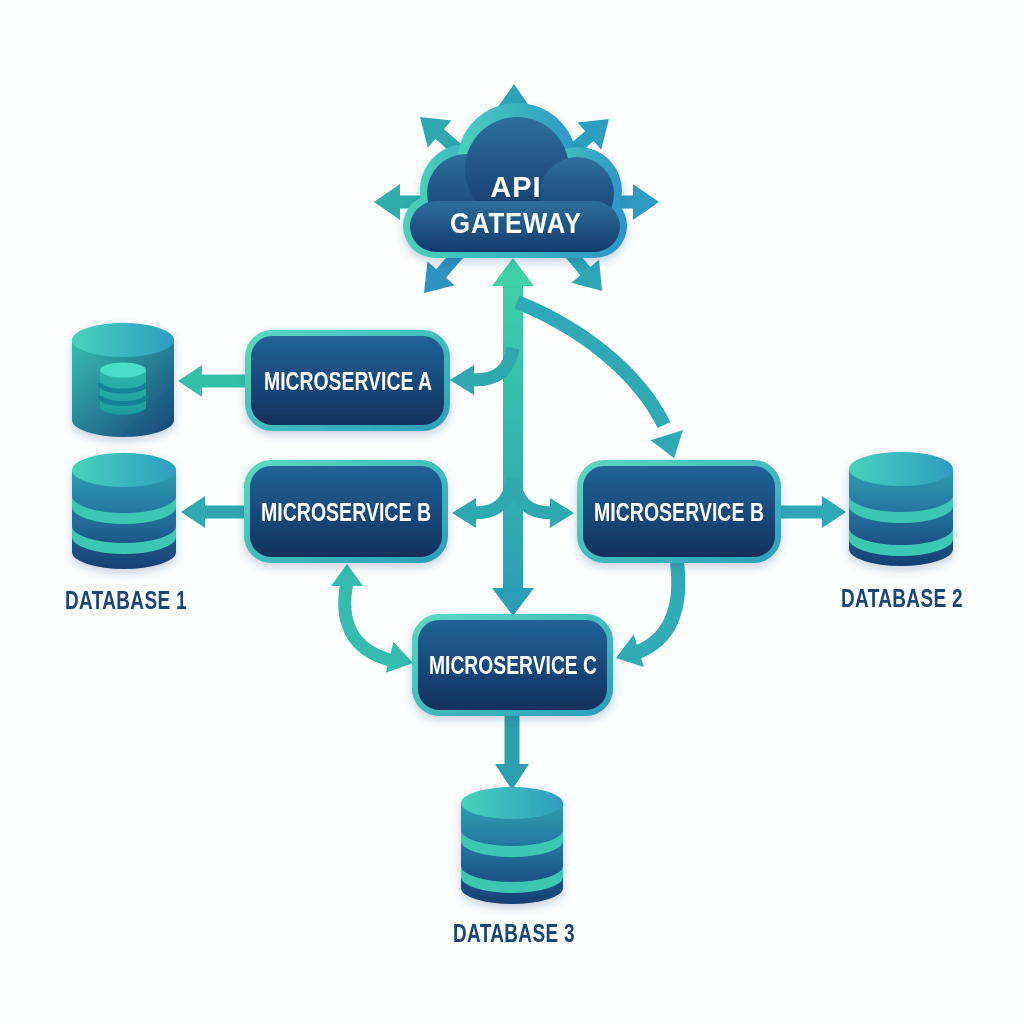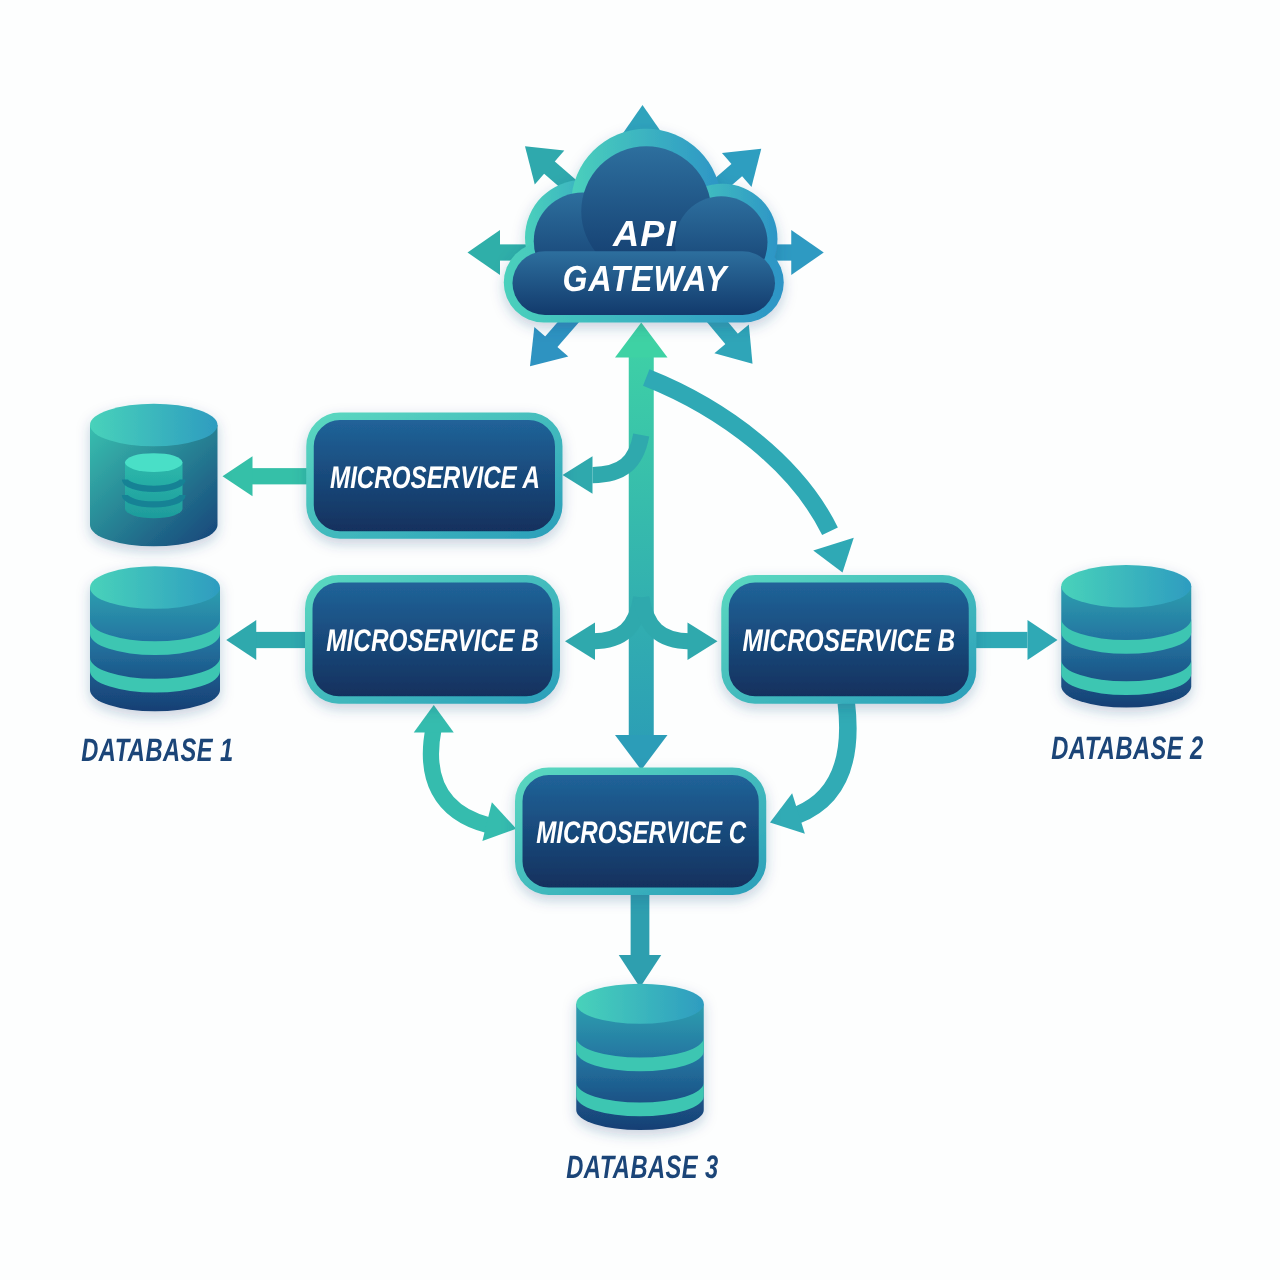--- a/index.html
+++ b/index.html
@@ -1,18 +1,18 @@
 <!DOCTYPE html>
 <html><head>
 <meta charset="utf-8">
 <style>
   html,body{margin:0;padding:0;background:#ffffff;}
   .stage{
     width:1024px;height:1024px;position:relative;background:#fdfefe;
-    font-family:"Liberation Sans",sans-serif;overflow:hidden;font-style:italic;
+    font-family:"Liberation Sans",sans-serif;overflow:hidden;
   }
   svg{display:block}
   .box-label{
     fill:#ffffff;font-family:"Liberation Sans",sans-serif;
     font-weight:700;font-size:25px;text-anchor:middle;
   }
   .db-label{
     font-family:"Liberation Sans",sans-serif;
     font-weight:700;font-size:26px;text-anchor:middle;letter-spacing:0.5px;
   }

